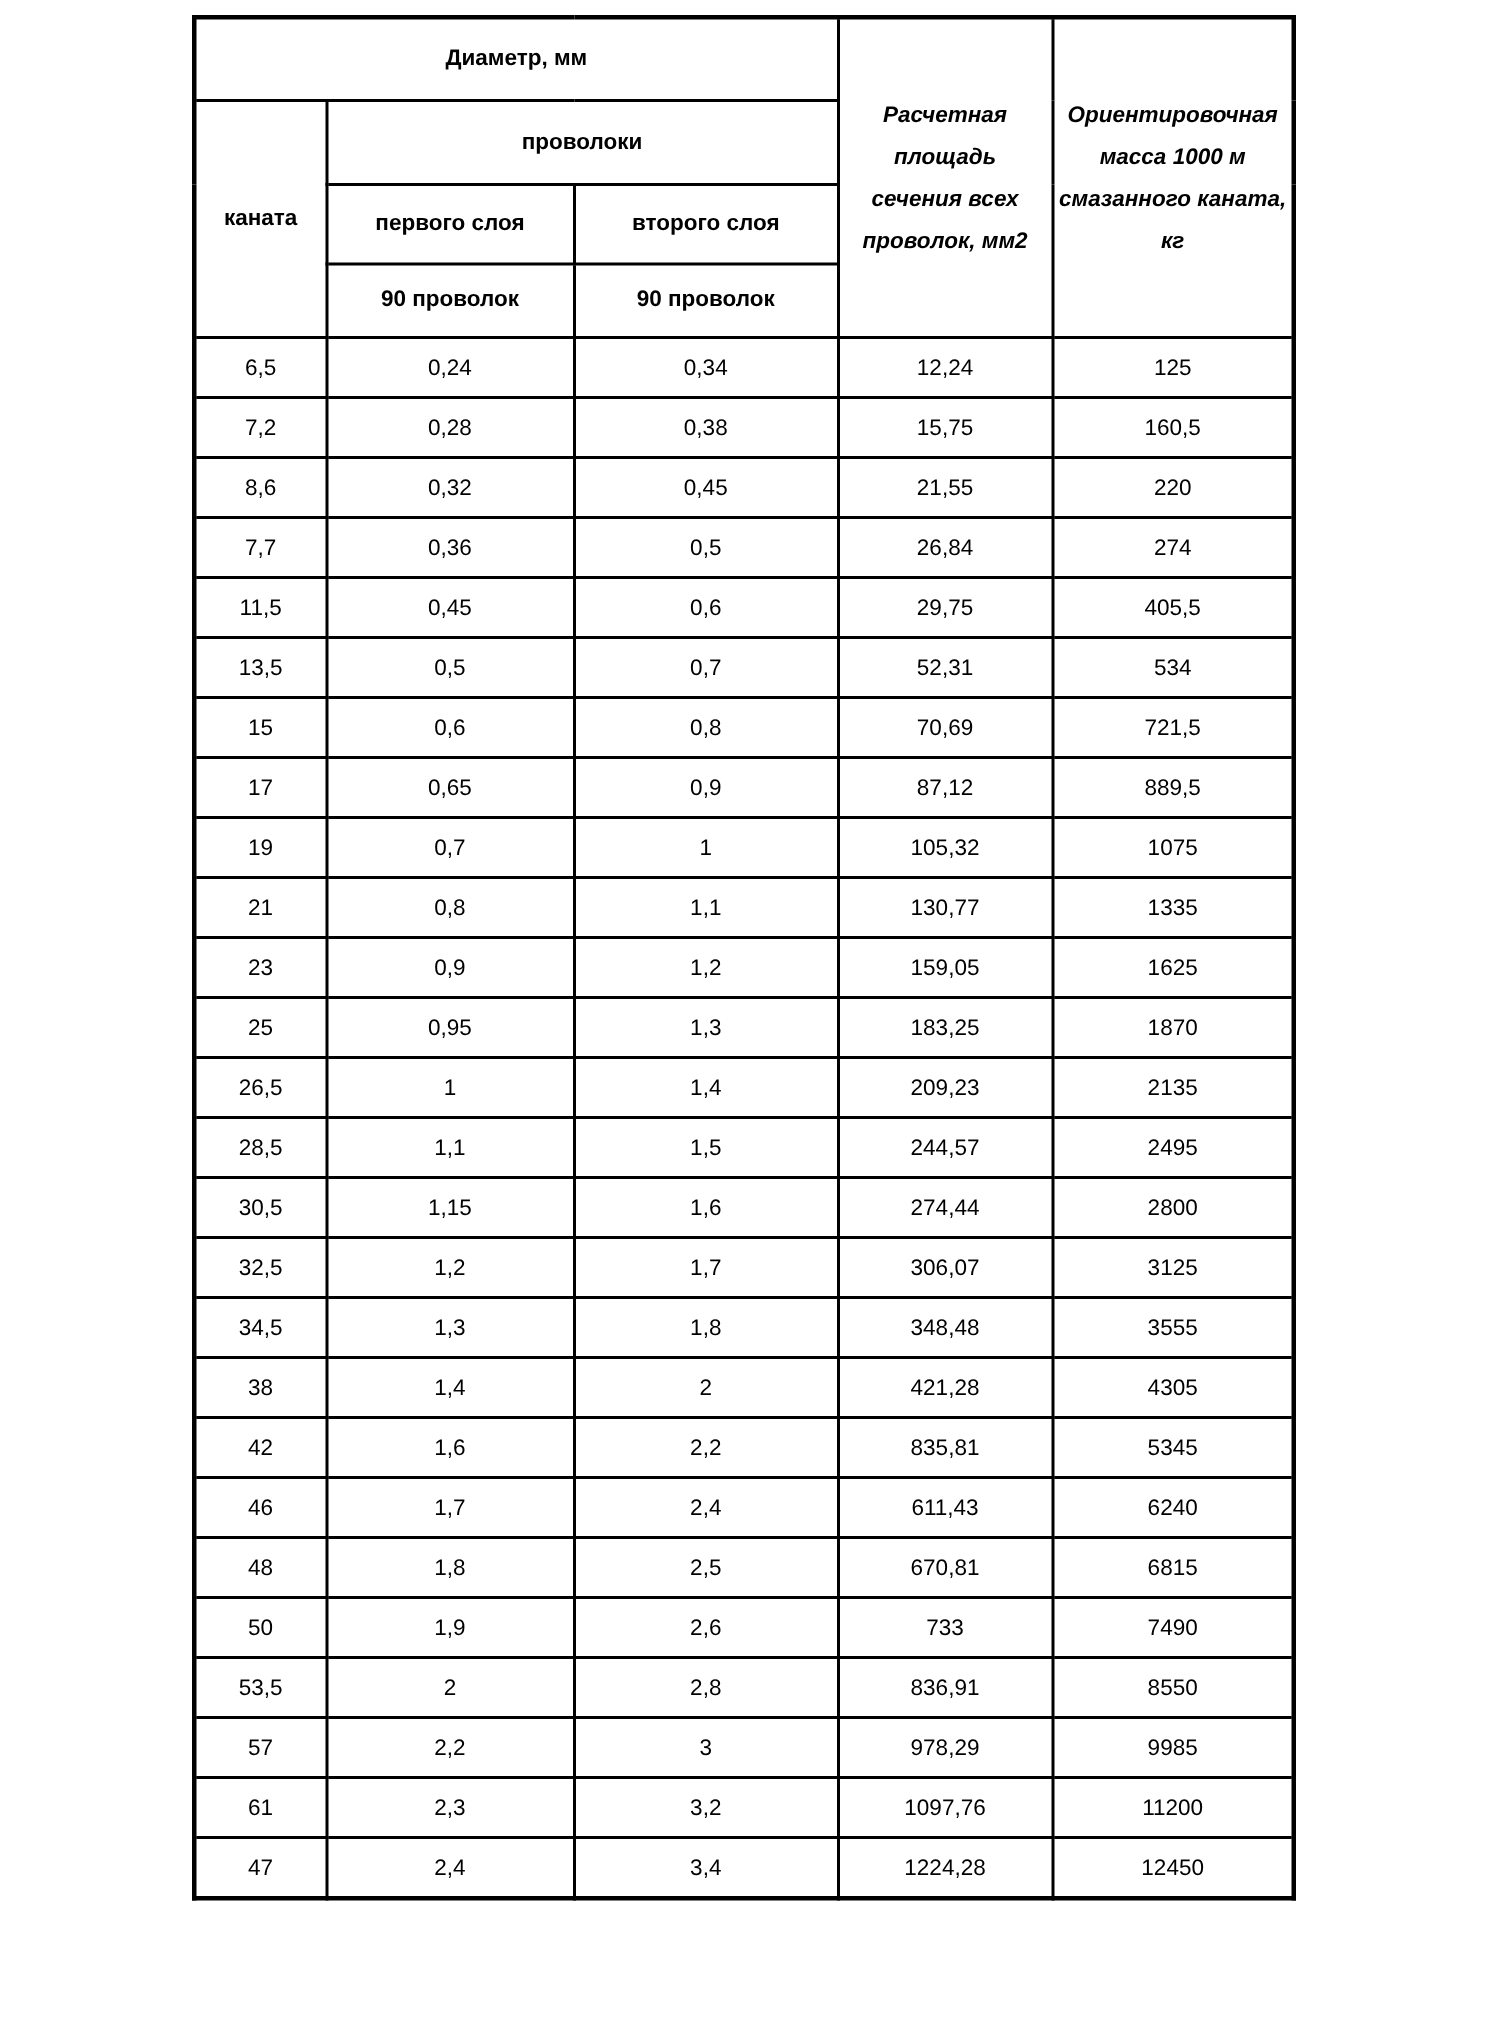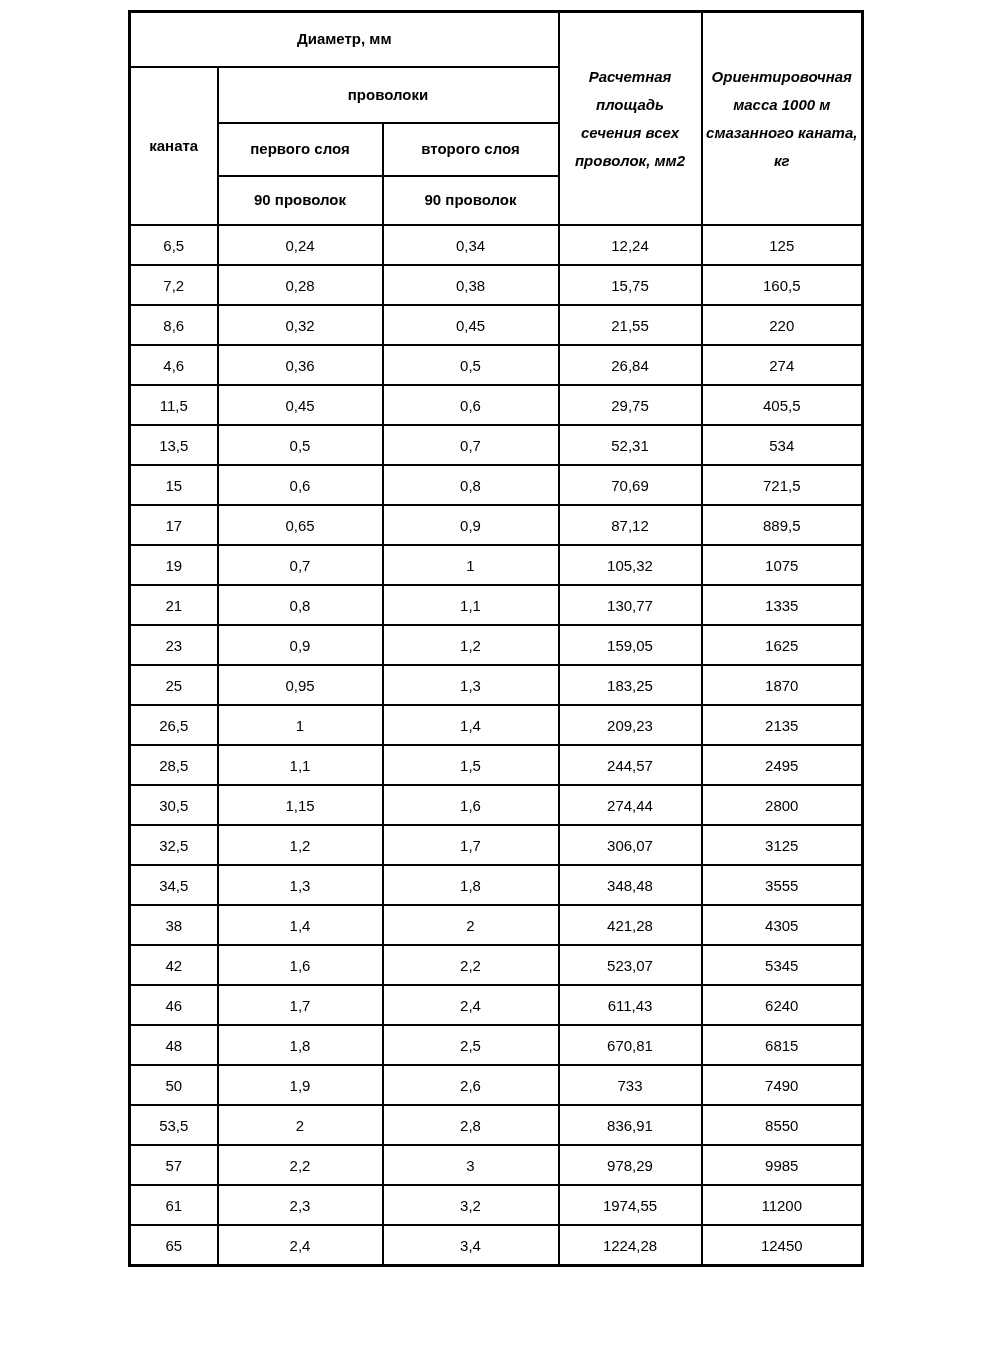--- a/index.html
+++ b/index.html
@@ -107,21 +107,21 @@
           <td>160,5</td>
         </tr>
         <tr>
           <td>8,6</td>
           <td>0,32</td>
           <td>0,45</td>
           <td>21,55</td>
           <td>220</td>
         </tr>
         <tr>
-          <td>4,6</td>
+          <td>7,7</td>
           <td>0,36</td>
           <td>0,5</td>
           <td>26,84</td>
           <td>274</td>
         </tr>
         <tr>
           <td>11,5</td>
           <td>0,45</td>
           <td>0,6</td>
           <td>29,75</td>
@@ -215,21 +215,21 @@
           <td>38</td>
           <td>1,4</td>
           <td>2</td>
           <td>421,28</td>
           <td>4305</td>
         </tr>
         <tr>
           <td>42</td>
           <td>1,6</td>
           <td>2,2</td>
-          <td>523,07</td>
+          <td>835,81</td>
           <td>5345</td>
         </tr>
         <tr>
           <td>46</td>
           <td>1,7</td>
           <td>2,4</td>
           <td>611,43</td>
           <td>6240</td>
         </tr>
         <tr>
@@ -257,25 +257,25 @@
           <td>57</td>
           <td>2,2</td>
           <td>3</td>
           <td>978,29</td>
           <td>9985</td>
         </tr>
         <tr>
           <td>61</td>
           <td>2,3</td>
           <td>3,2</td>
-          <td>1974,55</td>
+          <td>1097,76</td>
           <td>11200</td>
         </tr>
         <tr>
-          <td>65</td>
+          <td>47</td>
           <td>2,4</td>
           <td>3,4</td>
           <td>1224,28</td>
           <td>12450</td>
         </tr>
       </tbody>
   </table>
 </div>
 
 </body></html>

